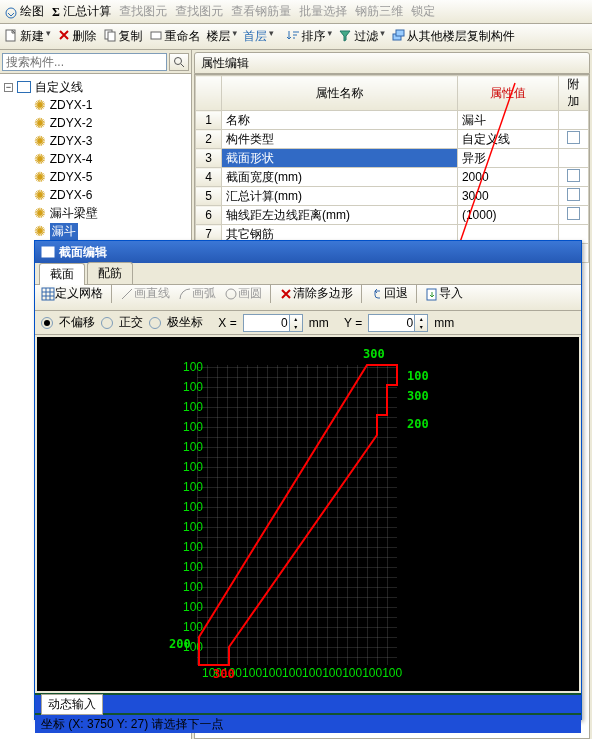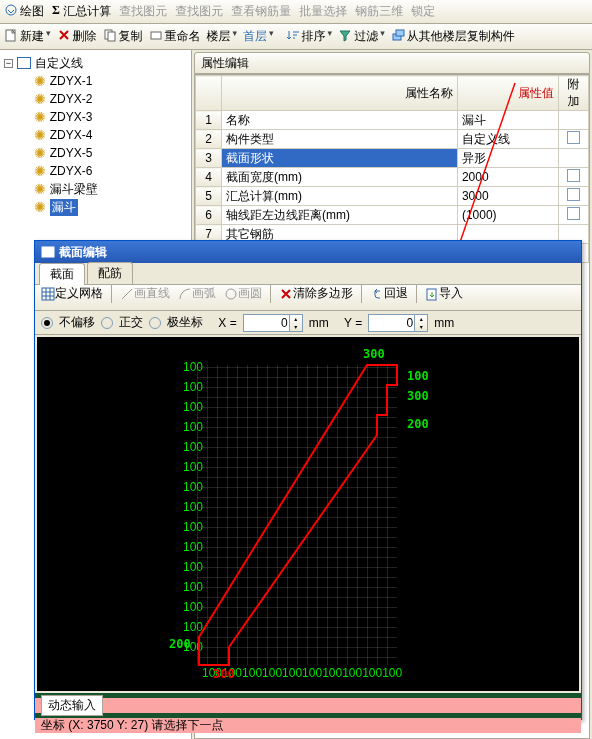--- a/index.html
+++ b/index.html
@@ -1,18 +1,18 @@
 <!DOCTYPE html>
 <html><head>
 <meta charset="utf-8">
 <style>
 * { margin:0; padding:0; box-sizing:border-box; font-family:"SimSun","宋体",sans-serif; font-size:12px; }
 body { background:#ece9d8; width:592px; height:739px; overflow:hidden; position:relative; }
 .topbar { height:24px; border-bottom:1px solid #aca899; display:flex; align-items:center; padding:0 4px; background:linear-gradient(#fdfdfb,#ece9d8); }
-.topbar .item { margin-right:8px; color:#999; display:flex; align-items:flex-start; }
+.topbar .item { margin-right:8px; color:#999; display:flex; align-items:flex-end; }
 .topbar .item.active { color:#000; }
 .topbar svg { margin-right:2px; }
 .toolbar { height:26px; border-bottom:1px solid #aca899; display:flex; align-items:center; padding:0 4px; background:linear-gradient(#fdfdfb,#ece9d8); }
 .toolbar .btn { margin-right:6px; display:flex; align-items:flex-start; cursor:pointer; }
 .toolbar .btn svg { margin-right:2px; }
 .toolbar .dd::after { content:"▾"; font-size:9px; margin-left:2px; color:#444; }
 .main { display:flex; height:calc(100% - 50px); }
 .left { width:192px; border-right:1px solid #aca899; display:flex; flex-direction:column; }
 .search { height:24px; border-bottom:1px solid #aca899; display:flex; align-items:center; padding:2px; }
 .search input { flex:1; height:18px; border:1px solid #7f9db9; padding:0 3px; }
@@ -24,21 +24,21 @@
 .tree .exp { width:9px; height:9px; border:1px solid #808080; display:inline-flex; align-items:center; justify-content:center; font-size:9px; line-height:1; margin-right:4px; color:#000; }
 .tree .ico-box { width:14px; height:12px; border:1px solid #2b6eb5; margin-right:4px; background:#fff; }
 .tree .ico-sun { color:#d4a017; margin-right:4px; font-size:14px; line-height:1; }
 .tree .sel { background:#316ac5; color:#fff; padding:0 2px; }
 
 .right { flex:1; display:flex; flex-direction:column; }
 .pe-title { height:22px; border:1px solid #aca899; border-radius:3px 3px 0 0; background:linear-gradient(#fdfdfb,#ece9d8); padding:10px 6px; display:flex; align-items:center; margin:2px 2px 0 2px; }
 .grid { border:1px solid #aca899; margin:0 2px; background:#fff; flex:1; overflow:hidden; }
 .grid table { width:100%; border-collapse:collapse; }
 .grid th, .grid td { border:1px solid #d0cdbf; height:19px; padding:0 4px; text-align:left; }
-.grid th { background:linear-gradient(#fdfdfb,#ece9d8); font-weight:normal; text-align:right; }
+.grid th { background:linear-gradient(#fdfdfb,#ece9d8); font-weight:normal; text-align:center; }
 .grid th.val { color:#c00; }
 .grid .rownum { width:26px; text-align:center; background:linear-gradient(#fdfdfb,#ece9d8); }
 .grid tr.sel td.name { background:#316ac5; color:#fff; }
 .grid tr.sel td.val { background:#fff; }
 .grid .chk { width:30px; text-align:center; }
 .chkbox { width:13px; height:13px; border:1px solid #7f9db9; display:inline-block; background:#fff; }
 
 .arrow { position:absolute; top:78px; left:460px; pointer-events:none; }
 
 .win { position:absolute; left:34px; top:240px; width:548px; height:480px; border:1px solid #0050c8; background:#ece9d8; box-shadow:2px 2px 4px rgba(0,0,0,.3); }
@@ -48,21 +48,21 @@
 .tab.active { background:#fff; position:relative; top:1px; }
 .win-tb { height:26px; border-bottom:1px solid #aca899; display:flex; align-items:flex-start; padding:0 6px; gap:8px; background:linear-gradient(#fdfdfb,#ece9d8); }
 .win-tb .btn { display:flex; align-items:center; cursor:pointer; }
 .win-tb .sep { width:1px; height:18px; background:#aca899; }
 .win-ctrls { height:24px; border-bottom:1px solid #aca899; display:flex; align-items:center; padding:0 6px; gap:6px; }
 .radio { width:12px; height:12px; border:1px solid #7f9db9; border-radius:50%; display:inline-flex; align-items:center; justify-content:center; }
 .radio.sel::after { content:""; width:6px; height:6px; background:#000; border-radius:50%; }
 .numbox { width:60px; height:18px; border:1px solid #7f9db9; background:#fff; display:inline-flex; align-items:center; justify-content:flex-end; padding:0 14px 0 2px; position:relative; }
 .numbox::after { content:"▴\A▾"; white-space:pre; position:absolute; right:0; top:0; width:12px; height:100%; border-left:1px solid #7f9db9; font-size:6px; line-height:8px; text-align:center; background:linear-gradient(#fff,#ece9d8); }
 .canvas { background:#000; height:354px; position:relative; margin:2px; }
-.status1, .status2 { height:20px; border-top:5px solid #14532d; display:flex; align-items:center; padding:0 6px; background:#fca5a5; }
+.status1, .status2 { height:20px; border-top:2px solid #14532d; display:flex; align-items:center; padding:0 6px; background:#1d4ed8; }
 .status1 .box { border:1px solid #aca899; padding:1px 6px; background:#fff; cursor:pointer; }
 .dim-label { position:absolute; color:#00e000; font-weight:bold; font-family:Consolas,monospace; }
 .gray { color:#999; }
 </style>
 </head>
 <body>
 
 <div class="topbar">
   <span class="item active">
     <svg width="14" height="14">
@@ -145,20 +145,29 @@
         <rect x="2" y="6" width="8" height="6" fill="#9cf" stroke="#36a"></rect>
         <rect x="5" y="2" width="8" height="6" fill="#9cf" stroke="#36a"></rect>
       </svg>
     <span>从其他楼层复制构件</span>
   </span>
 </div>
 
 <div class="main">
 
   <div class="left">
+    <div class="search">
+      <input placeholder="搜索构件..." style="">
+      <span class="sbtn">
+        <svg width="12" height="12">
+            <circle cx="5" cy="5" r="3.5" fill="none" stroke="#555"></circle>
+            <path d="M8 8l3 3" stroke="#555"></path>
+          </svg>
+      </span>
+    </div>
     <div class="tree">
       <div class="tree-row root">
         <span class="exp">−</span>
         <span class="ico-box"></span>
         <span>自定义线</span>
       </div>
       <div id="tree-items">
           <div class="tree-row child">
             <span class="ico-sun">✺</span>
             <span>ZDYX-1</span>

